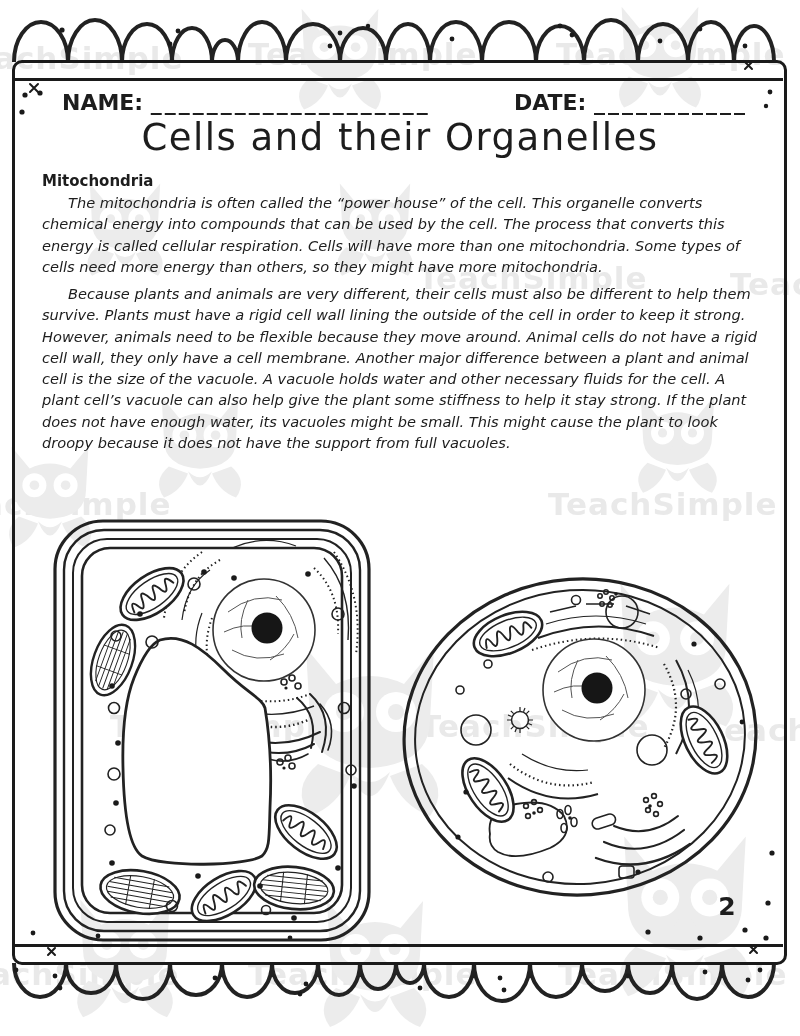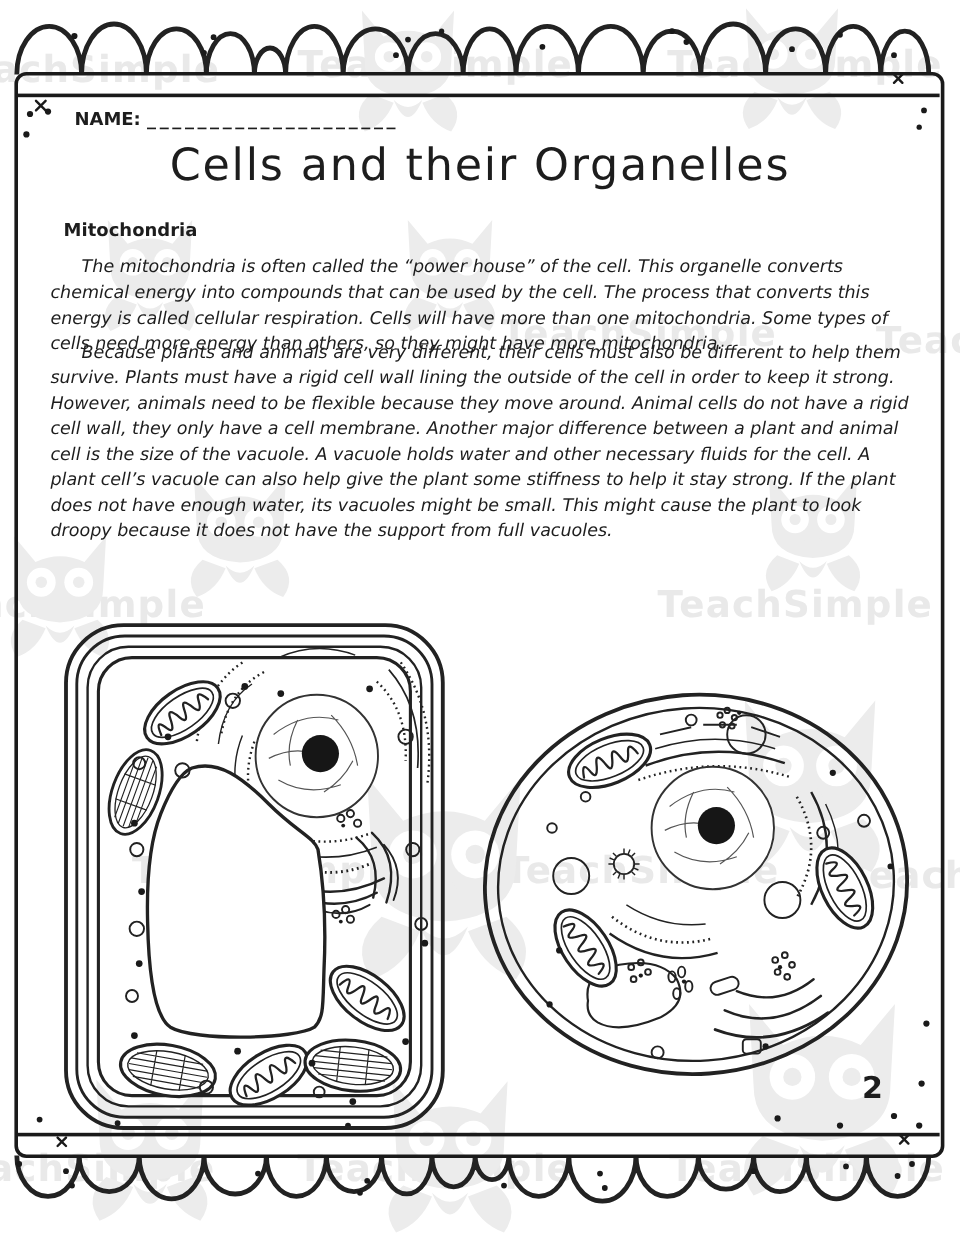--- a/index.html
+++ b/index.html
@@ -8,28 +8,28 @@
   .wm-layer{position:absolute;inset:0;z-index:0;}
   .wm-text{position:absolute;font-weight:bold;font-size:31px;color:#e9e9e9;
            letter-spacing:1px;white-space:nowrap;}
   .wm-owl{position:absolute;}
   .content{position:absolute;inset:0;z-index:1;}
   .border-svg{position:absolute;left:0;}
   .frame{position:absolute;left:12px;top:60px;width:769px;height:899px;
          border:3.5px solid #1a1a1a;border-radius:10px;}
   .inner-line{position:absolute;left:14px;width:769px;border-top:3px solid #1a1a1a;}
   .header-row{position:absolute;top:90px;left:62px;width:686px;display:flex;
-              justify-content:space-between;font-size:15px;font-weight:bold;}
+              justify-content:space-between;font-size:22px;font-weight:bold;}
   .blank{font-weight:bold;letter-spacing:3px;}
   .title{position:absolute;top:116px;left:0;width:100%;text-align:center;
          font-size:37px;font-weight:400;letter-spacing:1.5px;}
   .section{position:absolute;left:42px;width:716px;}
   .s1{top:172px;}
   .s2{top:281px;}
-  .section h3{margin:11px;font-size:15px;font-weight:bold;}
+  .section h3{margin:0;font-size:15px;font-weight:bold;}
   .section p{margin:2px 0 0 0;font-size:14.6px;line-height:21.3px;text-indent:26px;font-style:italic;}
   .cell-label{position:absolute;top:458px;font-size:40px;font-weight:400;
               letter-spacing:2px;text-align:center;}
   .plant-label{left:58px;width:300px;}
   .animal-label{left:415px;width:340px;}
   .diagram{position:absolute;}
   .page-num{position:absolute;left:712px;top:892px;width:30px;text-align:center;
             font-size:25px;font-weight:bold;}
   svg .ln{fill:none;stroke:#222;}
 </style>
@@ -186,20 +186,24 @@
         <path d="M745,62 l7,7 M752,62 l-7,7"></path>
         <path d="M48,948 l7,7 M55,948 l-7,7"></path>
         <path d="M750,946 l7,7 M757,946 l-7,7"></path>
       </g>
     </svg>
 
     <div class="header-row">
       <span>
         <span>NAME:</span>
         <span class="blank">____________________</span>
+      </span>
+      <span>
+        <span>DATE:</span>
+        <span class="blank">___________</span>
       </span>
     </div>
 
     <div class="title">Cells and their Organelles</div>
 
     <div class="section s1">
       <h3>Mitochondria</h3>
       <p>The mitochondria is often called the “power house” of the cell. This organelle converts chemical energy into compounds that can be used by the cell. The process that converts this energy is called cellular respiration. Cells will have more than one mitochondria. Some types of cells need more energy than others, so they might have more mitochondria.</p>
     </div>
 

